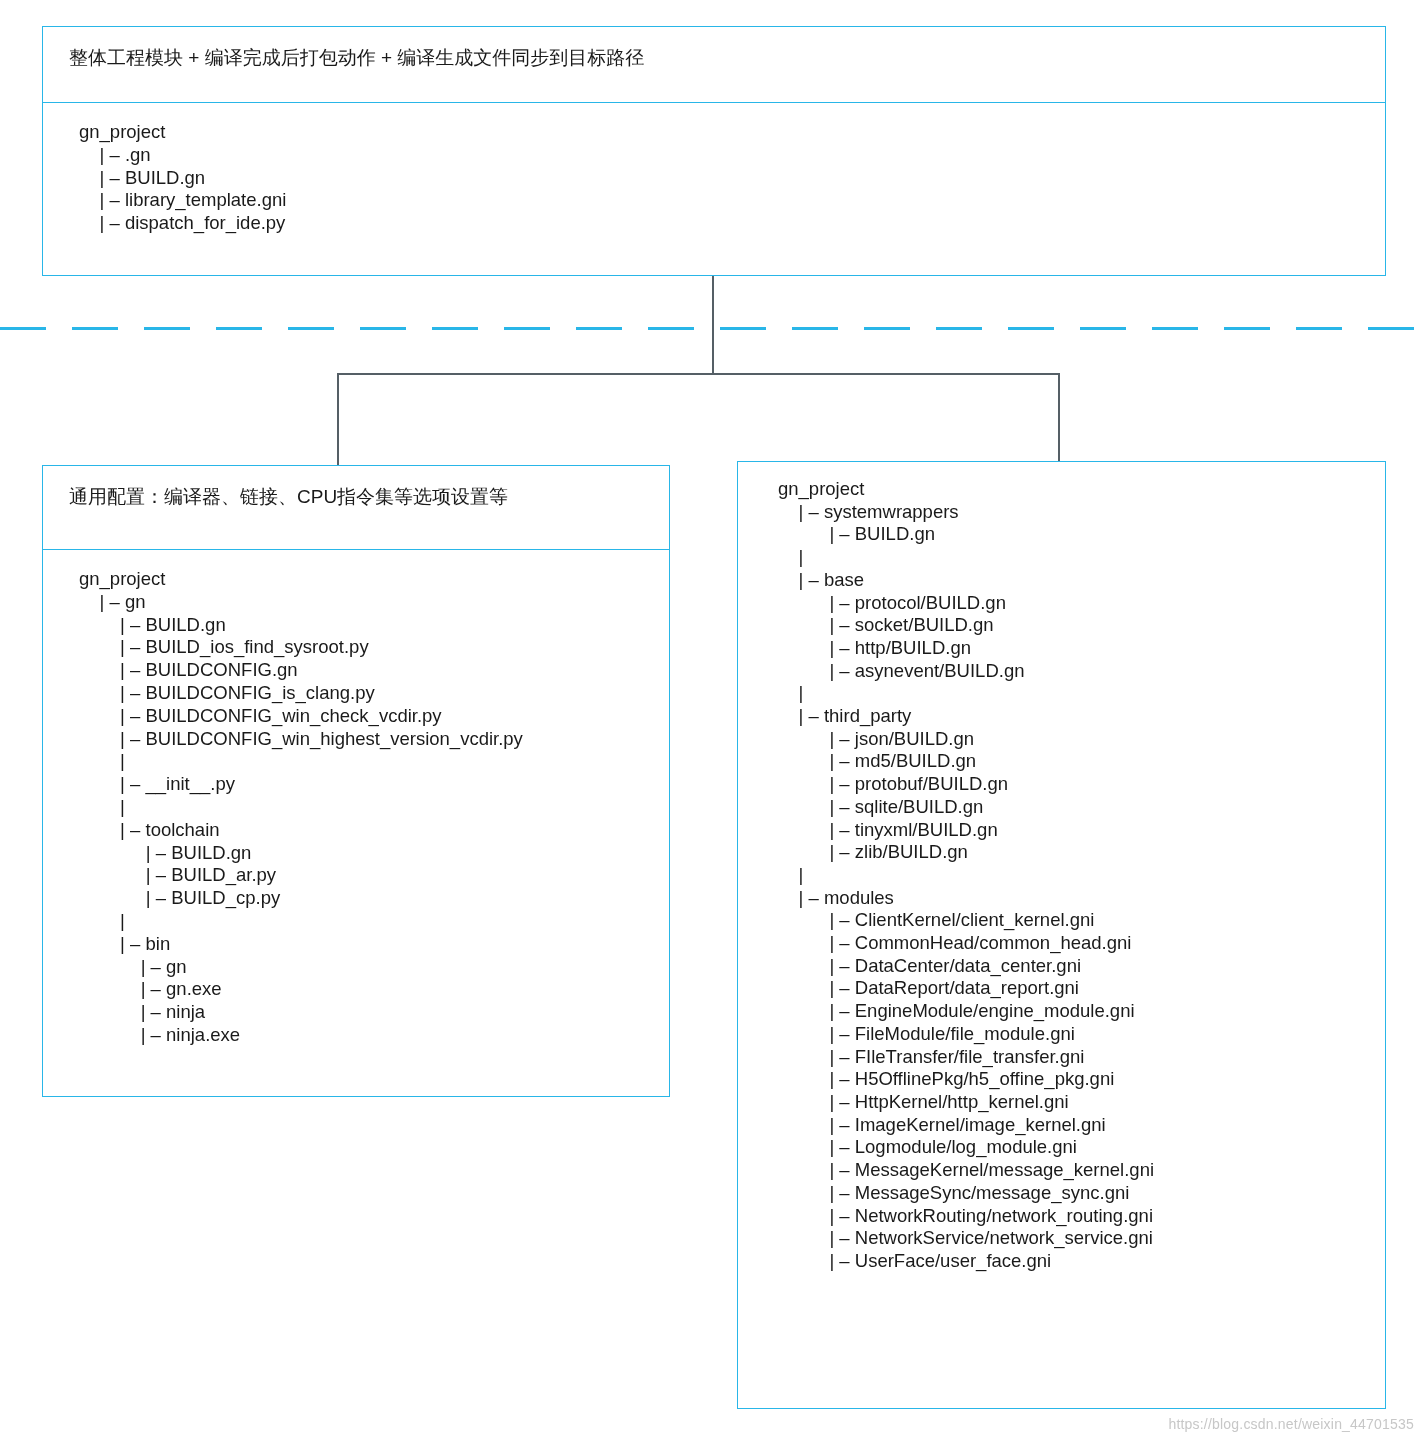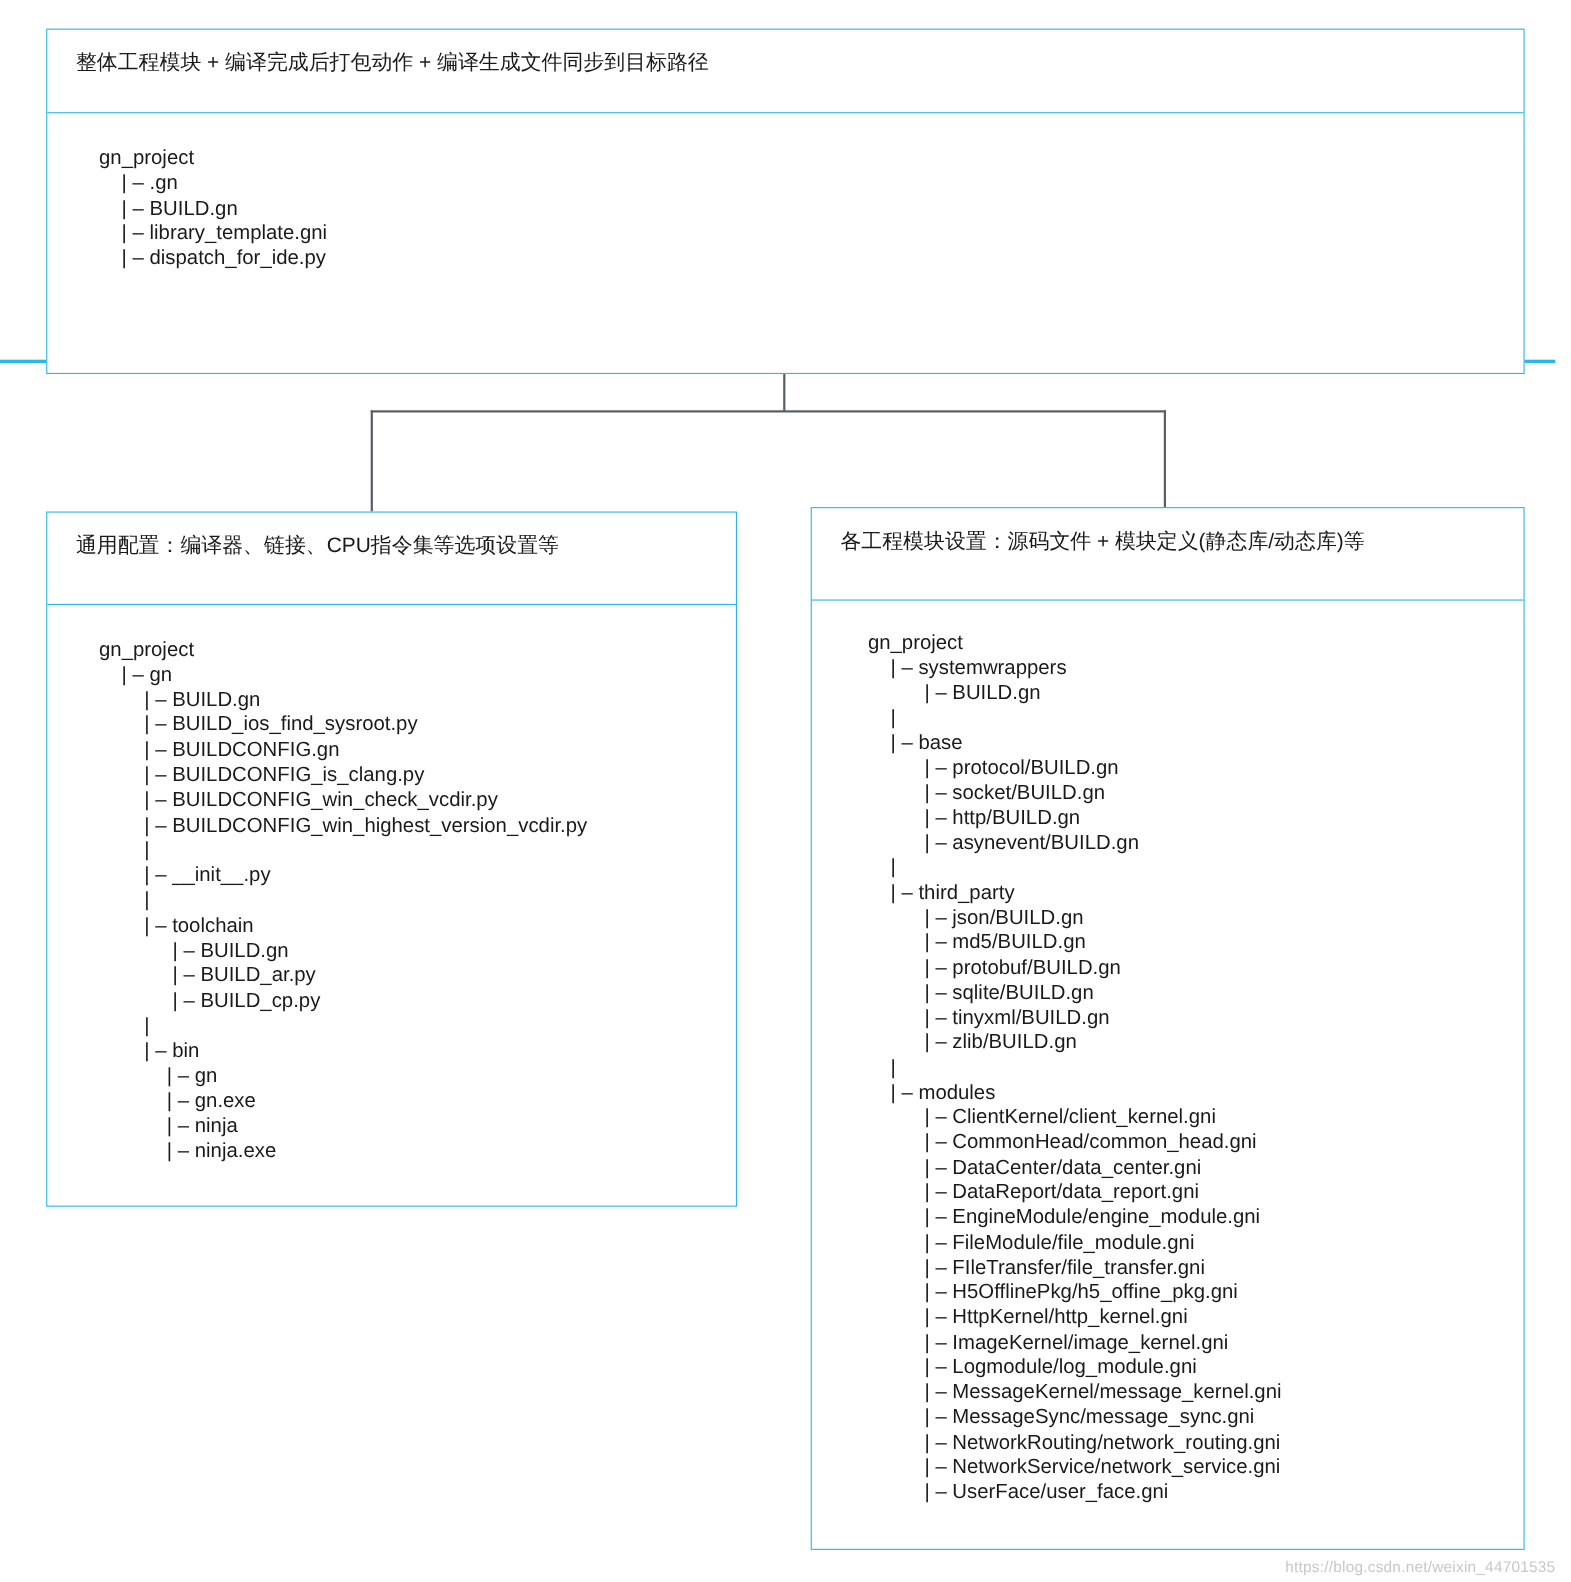--- a/index.html
+++ b/index.html
@@ -35,34 +35,34 @@
     color: #1a1a1a;
     border-bottom: 1px solid #29b6e8;
     box-sizing: border-box;
     white-space: nowrap;
   }
   .node-body {
     padding: 18px 26px 20px 36px;
     box-sizing: border-box;
   }
   .tree {
-    margin: 11px;
+    margin: 0;
     font-family: "Liberation Sans", sans-serif;
     font-size: 18.5px;
     line-height: 22.8px;
     white-space: pre;
     color: #1a1a1a;
   }
 
   
   #node-root {
     left: 42px;
     top: 26px;
     width: 1344px;
-    height: 314px;
+    height: 250px;
   }
   #node-root .node-header { height: 76px; }
 
   #node-common {
     left: 42px;
     top: 465px;
     width: 628px;
     height: 632px;
   }
   #node-common .node-header { height: 84px; }
@@ -174,21 +174,20 @@
         |
         | – bin
             | – gn
             | – gn.exe
             | – ninja
             | – ninja.exe</pre>
     </div>
   </div>
 
   <div class="node" id="node-modules">
-    <div class="node-header">各工程模块设置：源码文件 + 模块定义(静态库/动态库)等</div>
     <div class="node-body">
       <pre class="tree">gn_project
     | – systemwrappers
           | – BUILD.gn
     |
     | – base
           | – protocol/BUILD.gn
           | – socket/BUILD.gn
           | – http/BUILD.gn
           | – asynevent/BUILD.gn

